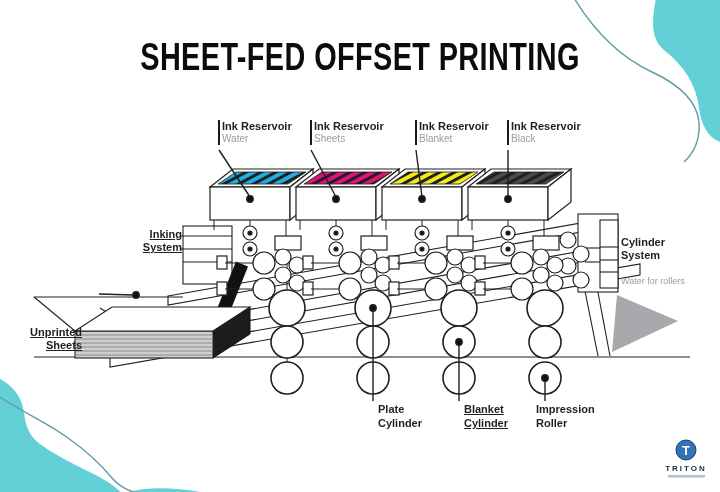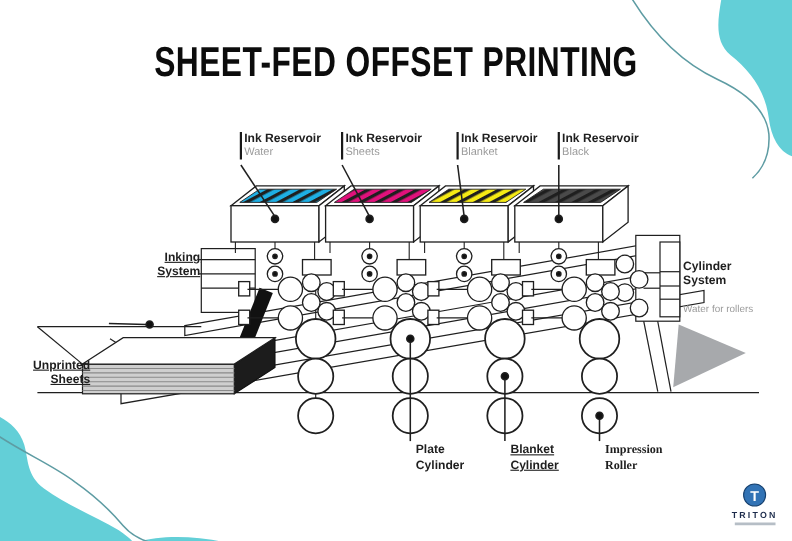--- a/index.html
+++ b/index.html
@@ -296,18 +296,18 @@
 </div>
 
 <div class="cyl-label" style="left:378px;">
   <div>Plate</div>
   <div>Cylinder</div>
 </div>
 <div class="cyl-label" style="left:464px;text-decoration:underline;">
   <div>Blanket</div>
   <div>Cylinder</div>
 </div>
-<div class="cyl-label" style="left:550px;font-family:Liberation Serif, serif;">
+<div class="cyl-label" style="left:536px;">
   <div>Impression</div>
   <div>Roller</div>
 </div>
 
 </div>
 
 </body></html>

